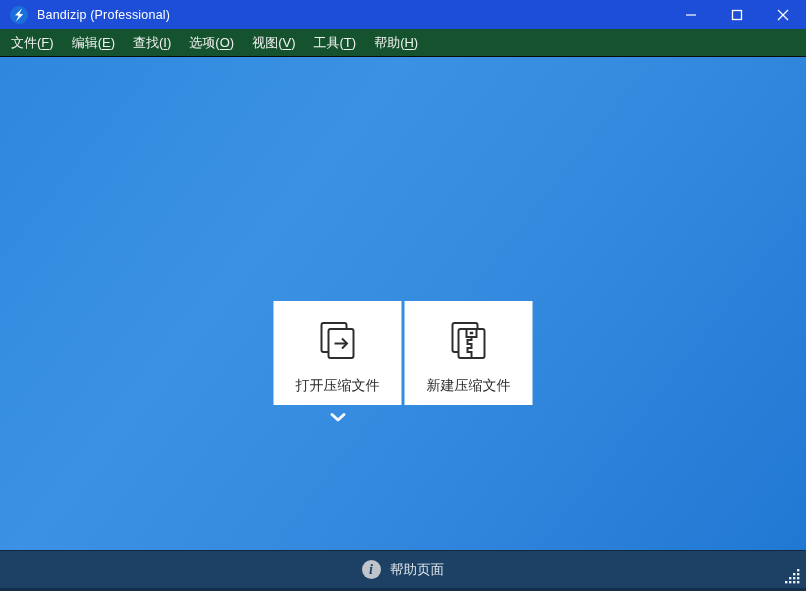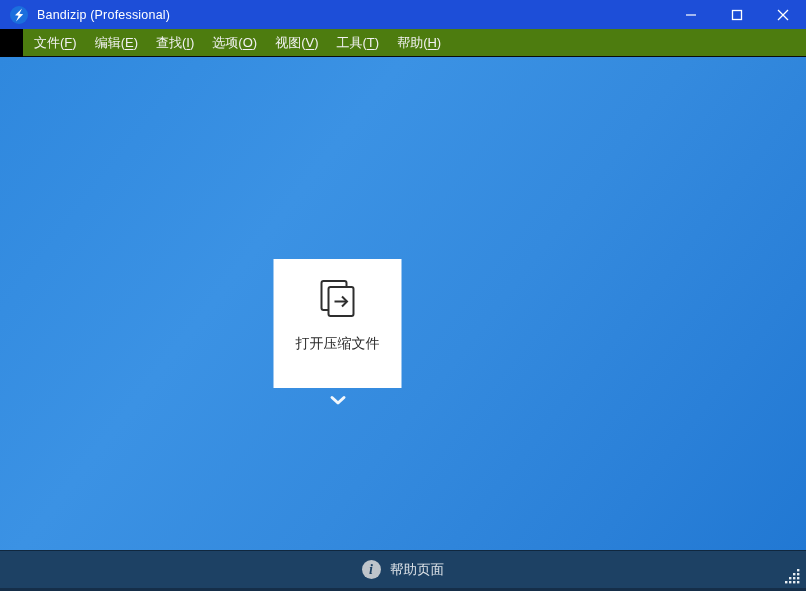--- a/index.html
+++ b/index.html
@@ -24,47 +24,46 @@
   .win-btn {
     width:46px; height:29px; flex:0 0 46px;
     display:flex; align-items:center; justify-content:center;
     background:transparent; border:none; cursor:default;
   }
   .win-btn svg { display:block; }
 
   
   .menubar {
     height:28px; flex:0 0 28px;
-    background:#4d7c0f;
+    background:#14532d;
     display:flex; align-items:center;
     padding-left:2px;
     border-bottom:1px solid #0a0a0a;
-    margin-left:23px;
   }
   .menu-item {
     color:#f2f2f2; font-size:13px;
     padding:5px 9px;
     white-space:nowrap; cursor:default;
   }
   .menu-item u { text-decoration:underline; text-underline-offset:2px; }
 
   
   .main {
     flex:1 1 auto; position:relative;
     background:linear-gradient(128deg,#2f88de 0%,#3b92e4 34%,#348ade 58%,#2a80d8 82%,#2178d3 100%);
   }
   .launch-pad {
     position:absolute; left:50%; top:202px; transform:translateX(-50%);
     width:259px;
   }
   .cards { display:flex; gap:3px; }
   .card {
-    width:128px; height:129px; background:#ffffff;
+    width:128px; height:104px; background:#ffffff;
     display:flex; flex-direction:column; align-items:center;
-    padding-top:13px; cursor:pointer;
+    padding-top:13px; cursor:pointer;margin-top:42px;
   }
   .card-icon { height:54px; display:flex; align-items:center; justify-content:center; }
   .card-label { margin-top:9px; font-size:14px; color:#2b2b2b; }
   .chevron-row { width:128px; display:flex; justify-content:center; margin-top:7px; }
 
   
   .statusbar {
     height:41px; flex:0 0 41px;
     background:#1d4164;
     border-top:1px solid #10273e;
@@ -129,20 +128,32 @@
         <div class="card-icon">
           <svg width="46" height="42" viewBox="0 0 46 42">
             <rect x="7" y="3" width="25" height="29" rx="2" fill="none" stroke="#2e2e2e" stroke-width="2"></rect>
             <rect x="14" y="9" width="25" height="29" rx="2" fill="#ffffff" stroke="#2e2e2e" stroke-width="2"></rect>
             <line x1="20" y1="23.5" x2="32" y2="23.5" stroke="#2e2e2e" stroke-width="2"></line>
             <polyline points="27.5,18.5 32.5,23.5 27.5,28.5" fill="none" stroke="#2e2e2e" stroke-width="2"></polyline>
           </svg>
         </div>
         <div class="card-label">打开压缩文件</div>
       </div>
+      <div class="card">
+        <div class="card-icon">
+          <svg width="46" height="42" viewBox="0 0 46 42">
+            <rect x="7" y="3" width="25" height="29" rx="2" fill="none" stroke="#2e2e2e" stroke-width="2"></rect>
+            <rect x="13" y="9" width="26" height="29" rx="2" fill="#ffffff" stroke="#2e2e2e" stroke-width="2"></rect>
+            <rect x="21" y="9" width="10" height="8" fill="#ffffff" stroke="#2e2e2e" stroke-width="2"></rect>
+            <line x1="24.3" y1="13" x2="27.7" y2="13" stroke="#2e2e2e" stroke-width="2.4"></line>
+            <path d="M26,17 L26,20 L22,20 L22,24 L26,24 L26,28 L22,28 L22,32 L26,32 L26,38" fill="none" stroke="#2e2e2e" stroke-width="2"></path>
+          </svg>
+        </div>
+        <div class="card-label">新建压缩文件</div>
+      </div>
     </div>
     <div class="chevron-row">
       <svg width="17" height="11" viewBox="0 0 17 11">
         <polyline points="2.5,2.5 8.5,8 14.5,2.5" fill="none" stroke="#f2f7fc" stroke-width="3" stroke-linecap="round" stroke-linejoin="round"></polyline>
       </svg>
     </div>
   </div>
 </div>
 
 <div class="statusbar">

